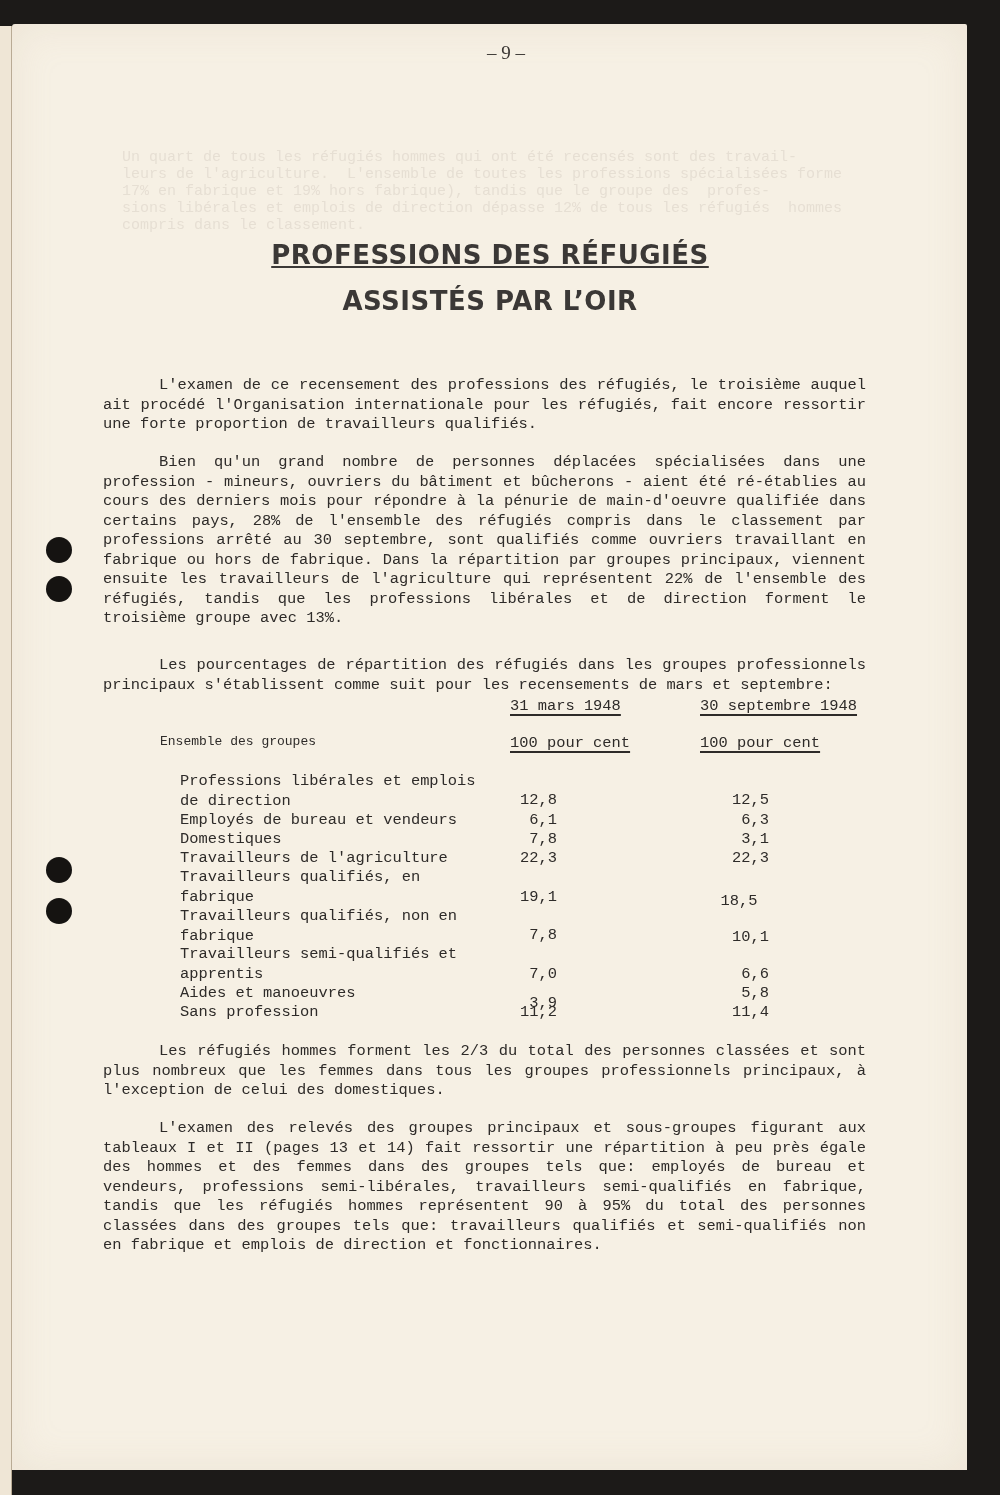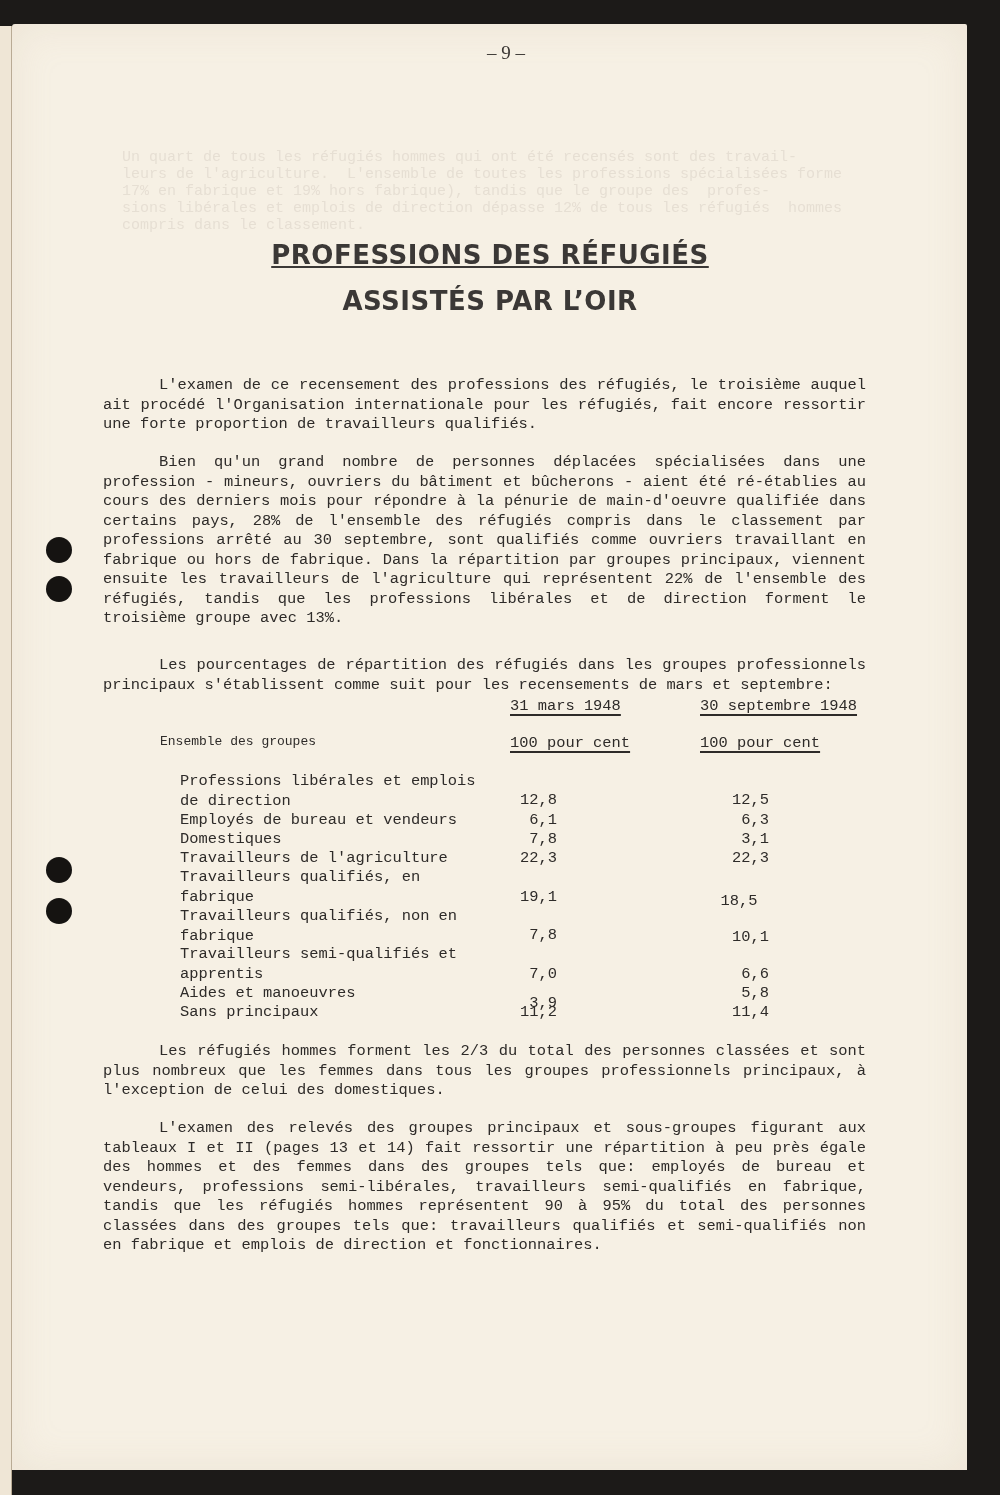--- a/index.html
+++ b/index.html
@@ -133,19 +133,19 @@
 
   <div class="row-label" style="top:945px;">Travailleurs semi-qualifiés et
   apprentis</div>
   <div class="row-val v1" style="top:965px;">7,0</div>
   <div class="row-val v2" style="top:965px;">6,6</div>
 
   <div class="row-label" style="top:984px;">Aides et manoeuvres</div>
   <div class="row-val v1" style="top:984px;margin-top:10px;">3,9</div>
   <div class="row-val v2" style="top:984px;">5,8</div>
 
-  <div class="row-label" style="top:1003px;">Sans principaux</div>
+  <div class="row-label" style="top:1003px;">Sans profession</div>
   <div class="row-val v1" style="top:1003px;">11,2</div>
   <div class="row-val v2" style="top:1003px;">11,4</div>
 </div>
 
 <div class="para indent" style="top:1042px;">Les réfugiés hommes forment les 2/3 du total des personnes classées et sont plus nombreux que les femmes dans tous les groupes professionnels principaux, à l'exception de celui des domestiques.</div>
 <div class="para indent" style="top:1119px;">L'examen des relevés des groupes principaux et sous-groupes figurant aux tableaux I et II (pages 13 et 14) fait ressortir une répartition à peu près égale des hommes et des femmes dans des groupes tels que: employés de bureau et vendeurs, professions semi-libérales, travailleurs semi-qualifiés en fabrique, tandis que les réfugiés hommes représentent 90 à 95% du total des personnes classées dans des groupes tels que: travailleurs qualifiés et semi-qualifiés non en fabrique et emplois de direction et fonctionnaires.</div>
 
 </body></html>

